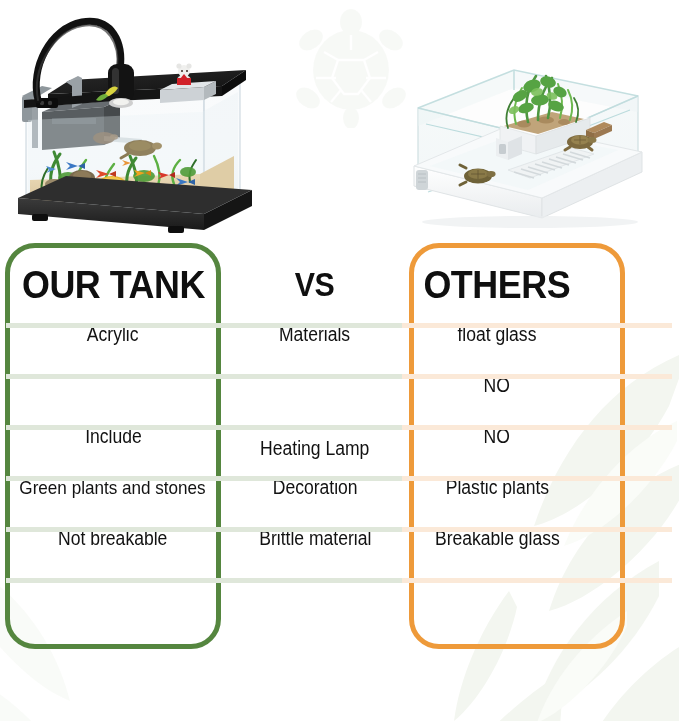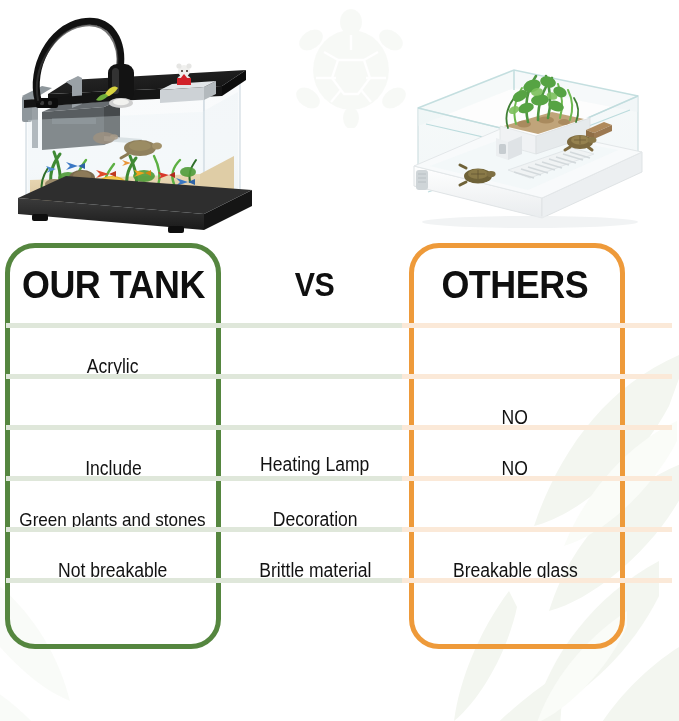--- a/index.html
+++ b/index.html
@@ -26,21 +26,21 @@
   
   #compare{position:absolute;left:0;top:243px;width:679px;height:410px;}
 
   .panel{position:absolute;border-radius:30px;box-sizing:border-box;background:transparent;}
   #panel-ours{left:5px;top:0px;width:216px;height:406px;border:5px solid #55863f;}
   #panel-others{left:409px;top:0px;width:216px;height:406px;border:5px solid #ee9a3a;}
 
   .col{position:absolute;top:0;height:406px;}
   #col-ours{left:5px;width:216px;}
   #col-mid{left:226px;width:178px;}
-  #col-others{left:427px;width:176px;}
+  #col-others{left:409px;width:176px;}
 
   .hdr{position:absolute;left:0;width:100%;top:0;height:82px;
        display:flex;align-items:center;justify-content:center;}
   .hdr span{
     font-family:"Liberation Sans", sans-serif;
     font-weight:700;
     font-size:39px;
     letter-spacing:-0.5px;
     color:#0f0f0f;
     transform:scaleX(.92);
@@ -49,21 +49,21 @@
   }
   #hdr-vs span{font-size:33px;}
 
   
   .rule{position:absolute;height:5px;left:0;width:679px;}
   .rule i{position:absolute;top:0;height:5px;}
   .rule .g{left:6px;width:396px;background:#dfe7da;}
   .rule .o{left:402px;width:270px;background:#fbe9d8;}
 
   .cell{position:absolute;left:0;width:100%;height:51px;
-        display:flex;align-items:flex-end;justify-content:center;}
+        display:flex;align-items:flex-start;justify-content:center;}
   .cell span{
     font-family:"Liberation Sans", sans-serif;
     font-weight:400;
     font-size:19.5px;
     color:#121212;
     transform:scaleX(.90);
     white-space:nowrap;
     line-height:1;
   }
   .cell.mid span{font-weight:400;}
@@ -423,41 +423,50 @@
         </div>
       <div class="cell" style="top:286px">
           <span>Not breakable</span>
         </div>
     </div>
 
     <div class="col" id="col-mid">
       <div class="hdr" id="hdr-vs">
         <span>VS</span>
       </div>
-      <div class="cell mid" style="top:180px">
+      <div class="cell mid" style="top:82px">
+          <span>Materials</span>
+        </div>
+      <div class="cell mid" style="top:196px">
           <span>Heating Lamp</span>
         </div>
       <div class="cell mid" style="top:235px">
           <span>Decoration</span>
         </div>
       <div class="cell mid" style="top:286px">
           <span>Brittle material</span>
         </div>
     </div>
 
     <div class="col" id="col-others">
       <div class="hdr">
         <span>OTHERS</span>
       </div>
+      <div class="cell" style="top:82px">
+          <span>float glass</span>
+        </div>
       <div class="cell" style="top:133px">
           <span>NO</span>
         </div>
       <div class="cell" style="top:184px">
           <span>NO</span>
         </div>
+      <div class="cell" style="top:235px">
+          <span>Plastic plants</span>
+        </div>
       <div class="cell" style="top:286px">
           <span>Breakable glass</span>
         </div>
     </div>
 
     <div class="rule" style="top:80px">
         <i class="g"></i>
         <i class="o"></i>
       </div>
     <div class="rule" style="top:131px">

